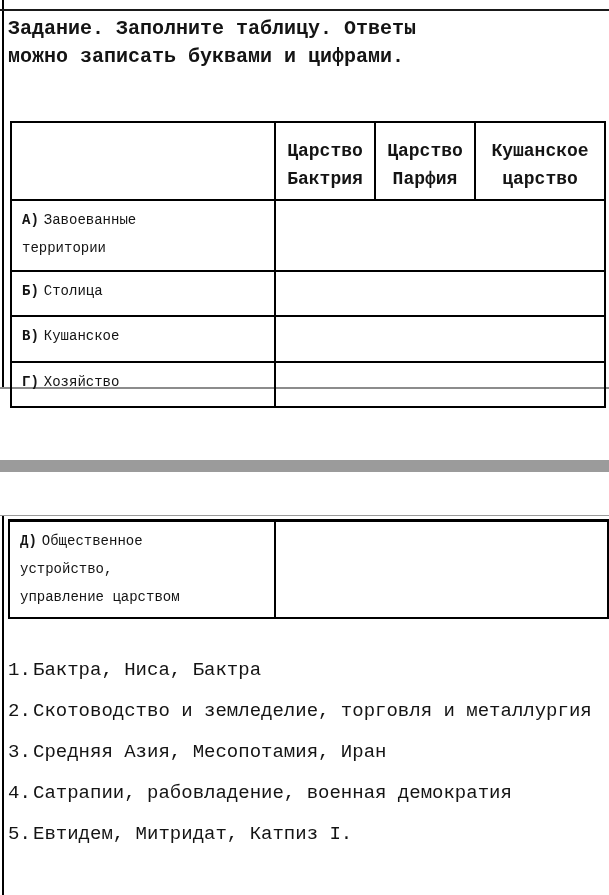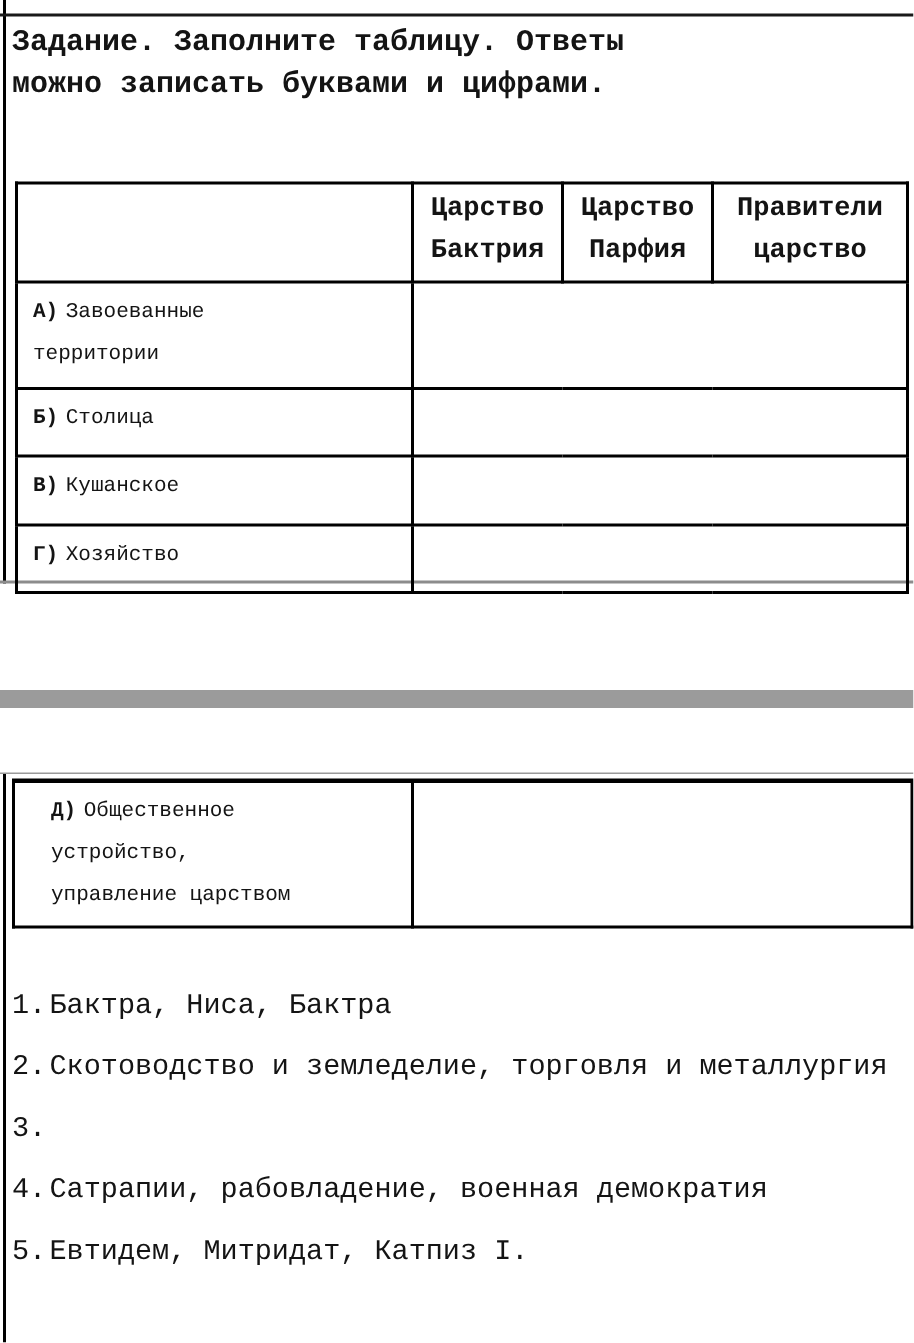--- a/index.html
+++ b/index.html
@@ -28,35 +28,35 @@
 
   
   table{border-collapse:collapse;}
   td{border:2px solid #000;vertical-align:top;padding:0;}
   .t1{left:10px;top:121px;}
   .t1 td.c0{width:252px;}
   .t1 td.c1{width:98px;}
   .t1 td.c2{width:98px;}
   .t1 td.c3{width:128px;}
   .t1 .hdr td{height:62px;text-align:center;font-weight:bold;
-      font-size:18px;line-height:28px;padding-top:2px;}
+      font-size:18px;line-height:28px;padding-top:14px;}
   .t1 .r-a td{height:64px;}
   .t1 .r-b td{height:38px;}
   .t1 .r-v td{height:39px;}
   .t1 .r-g td{height:38px;margin-left:44px;}
   .label-cell{font-size:14px;line-height:28px;padding:5px 0 0 10px;}
   .label-cell .inner{max-width:180px;display:block;}
   .pfx{font-weight:bold;margin-right:5px;}
 
   .t2{left:8px;top:519px;}
   .t2 td{border-top:3px solid #000;}
   .t2 td.c0{width:254px;}
   .t2 td.c1{width:332px;}
   .t2 td{height:90px;}
-  .t2 .inner{max-width:175px;display:block;margin-left:14px;}
+  .t2 .inner{max-width:175px;display:block;}
 
   
   .answers{left:8px;top:660px;width:592px;font-size:19px;}
   .answer-item{display:flex;line-height:21px;margin-bottom:20px;}
   .answer-item .num{width:25px;flex:0 0 25px;}
 </style>
 </head>
 <body>
 
 <div class="abs left-rule seg1"></div>
@@ -67,21 +67,21 @@
 <div class="abs hairline h2"></div>
 
 <div class="abs title">Задание. Заполните таблицу. Ответы можно записать буквами и цифрами.</div>
 
 <table class="abs t1">
   <tbody>
       <tr class="hdr">
     <td class="c0"></td>
     <td class="c1">Царство Бактрия</td>
     <td class="c2">Царство Парфия</td>
-    <td class="c3">Правители царство</td>
+    <td class="c3">Кушанское царство</td>
   </tr>
   <tr class="r-a">
     <td class="c0 label-cell">
       <span class="inner"><span class="pfx">А)</span><span>Завоеванные территории</span></span>
     </td>
     <td colspan="3"></td>
   </tr>
   <tr class="r-b">
     <td class="c0 label-cell">
       <span class="inner"><span class="pfx">Б)</span><span>Столица</span></span>
@@ -118,20 +118,21 @@
   <div class="answer-item">
     <span class="num">1.</span>
     <span class="txt">Бактра, Ниса, Бактра</span>
   </div>
   <div class="answer-item">
     <span class="num">2.</span>
     <span class="txt">Скотоводство и земледелие, торговля и металлургия</span>
   </div>
   <div class="answer-item">
     <span class="num">3.</span>
+    <span class="txt">Средняя Азия, Месопотамия, Иран</span>
   </div>
   <div class="answer-item">
     <span class="num">4.</span>
     <span class="txt">Сатрапии, рабовладение, военная демократия</span>
   </div>
   <div class="answer-item">
     <span class="num">5.</span>
     <span class="txt">Евтидем, Митридат, Катпиз I.</span>
   </div>
 </div>

